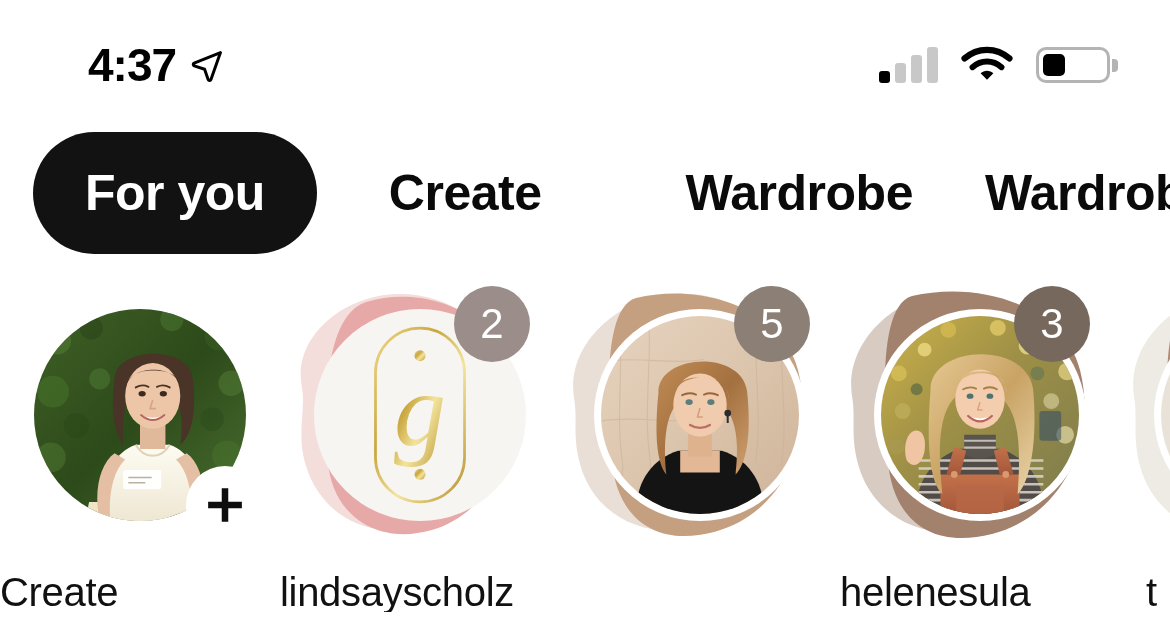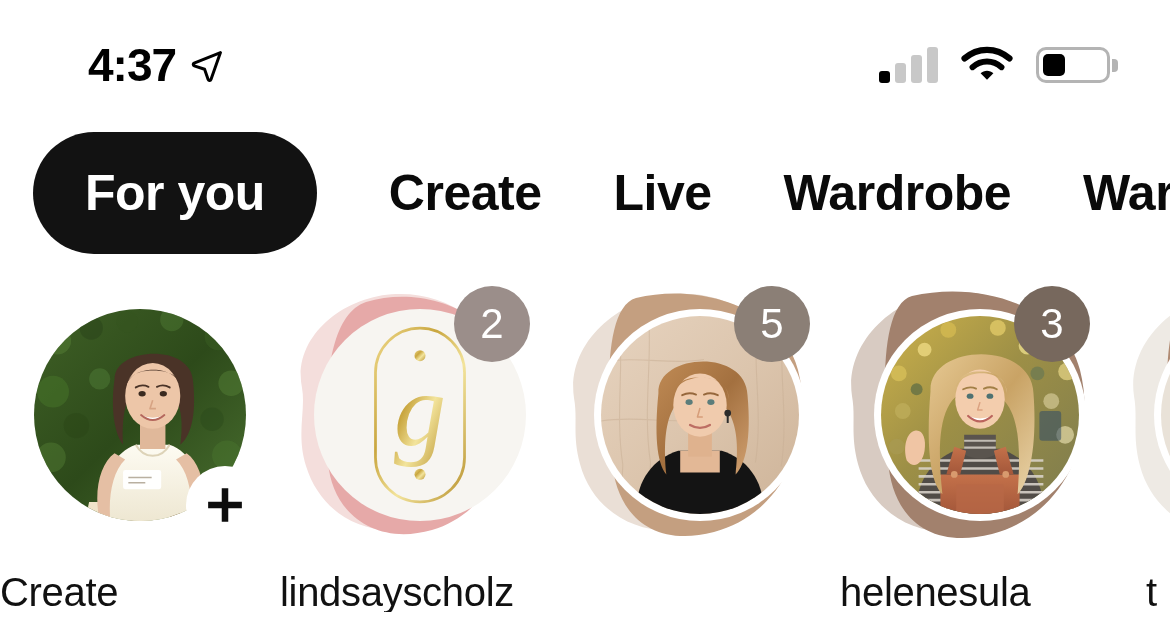--- a/index.html
+++ b/index.html
@@ -150,21 +150,20 @@
       </span>
     </div>
   </div>
 
   <div class="tabs">
     <div class="tab-gap-a"></div>
     <div class="tab pill">For you</div>
     <div class="tab-gap"></div>
     <div class="tab">Create</div>
     <div class="tab-gap"></div>
-    <div class="tab">Live</div>
     <div class="tab-gap"></div>
     <div class="tab">Wardrobe</div>
     <div class="tab-gap"></div>
     <div class="tab">Wardrobe</div>
   </div>
 
   <div class="stories">
 
     <div class="story">
       <div class="story-art">

